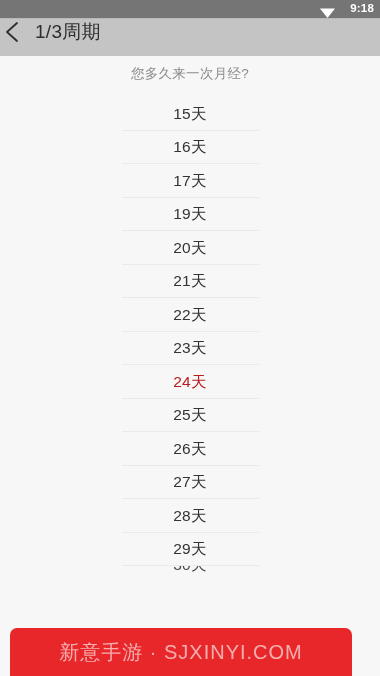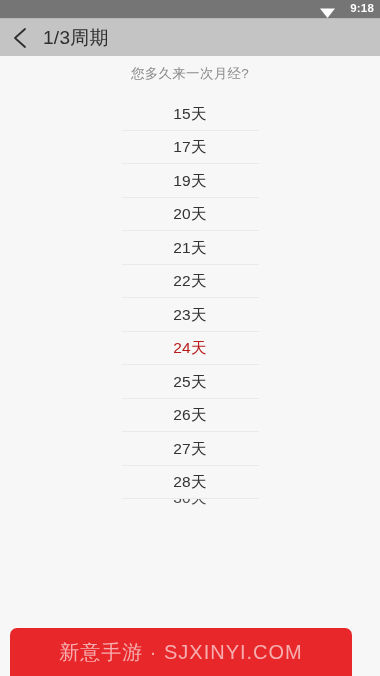--- a/index.html
+++ b/index.html
@@ -42,22 +42,21 @@
     font-weight: bold;
     letter-spacing: 0.2px;
     line-height: 1;
   }
 
   
   .app-bar {
     height: 38px;
     background: #c4c4c4;
     display: flex;
-    align-items: center;
-    padding-left: 8px;
+    padding-left: 0;
     box-sizing: border-box;
     border-top: 1px solid #b8b8b8;
   }
   .back-icon {
     width: 26px;
     height: 26px;
     display: flex;
     align-items: center;
     justify-content: center;
     flex: 0 0 auto;
@@ -194,20 +193,23 @@
 
 <div class="content">
 
   <div class="question">您多久来一次月经?</div>
 
   <div class="picker">
     <div class="picker-row">
       <span class="picker-label">15天</span>
     </div>
     <div class="picker-row">
+      <span class="picker-label">16天</span>
+    </div>
+    <div class="picker-row">
       <span class="picker-label">17天</span>
     </div>
     <div class="picker-row">
       <span class="picker-label">19天</span>
     </div>
     <div class="picker-row">
       <span class="picker-label">20天</span>
     </div>
     <div class="picker-row">
       <span class="picker-label">21天</span>
@@ -226,20 +228,23 @@
     </div>
     <div class="picker-row">
       <span class="picker-label">26天</span>
     </div>
     <div class="picker-row">
       <span class="picker-label">27天</span>
     </div>
     <div class="picker-row">
       <span class="picker-label">28天</span>
     </div>
+    <div class="picker-row">
+      <span class="picker-label">29天</span>
+    </div>
     <div class="picker-row partial">
       <span class="picker-label">30天</span>
     </div>
   </div>
 
 </div>
 
 <div class="confirm-button">
   <span class="confirm-label">确定</span>
 </div>

